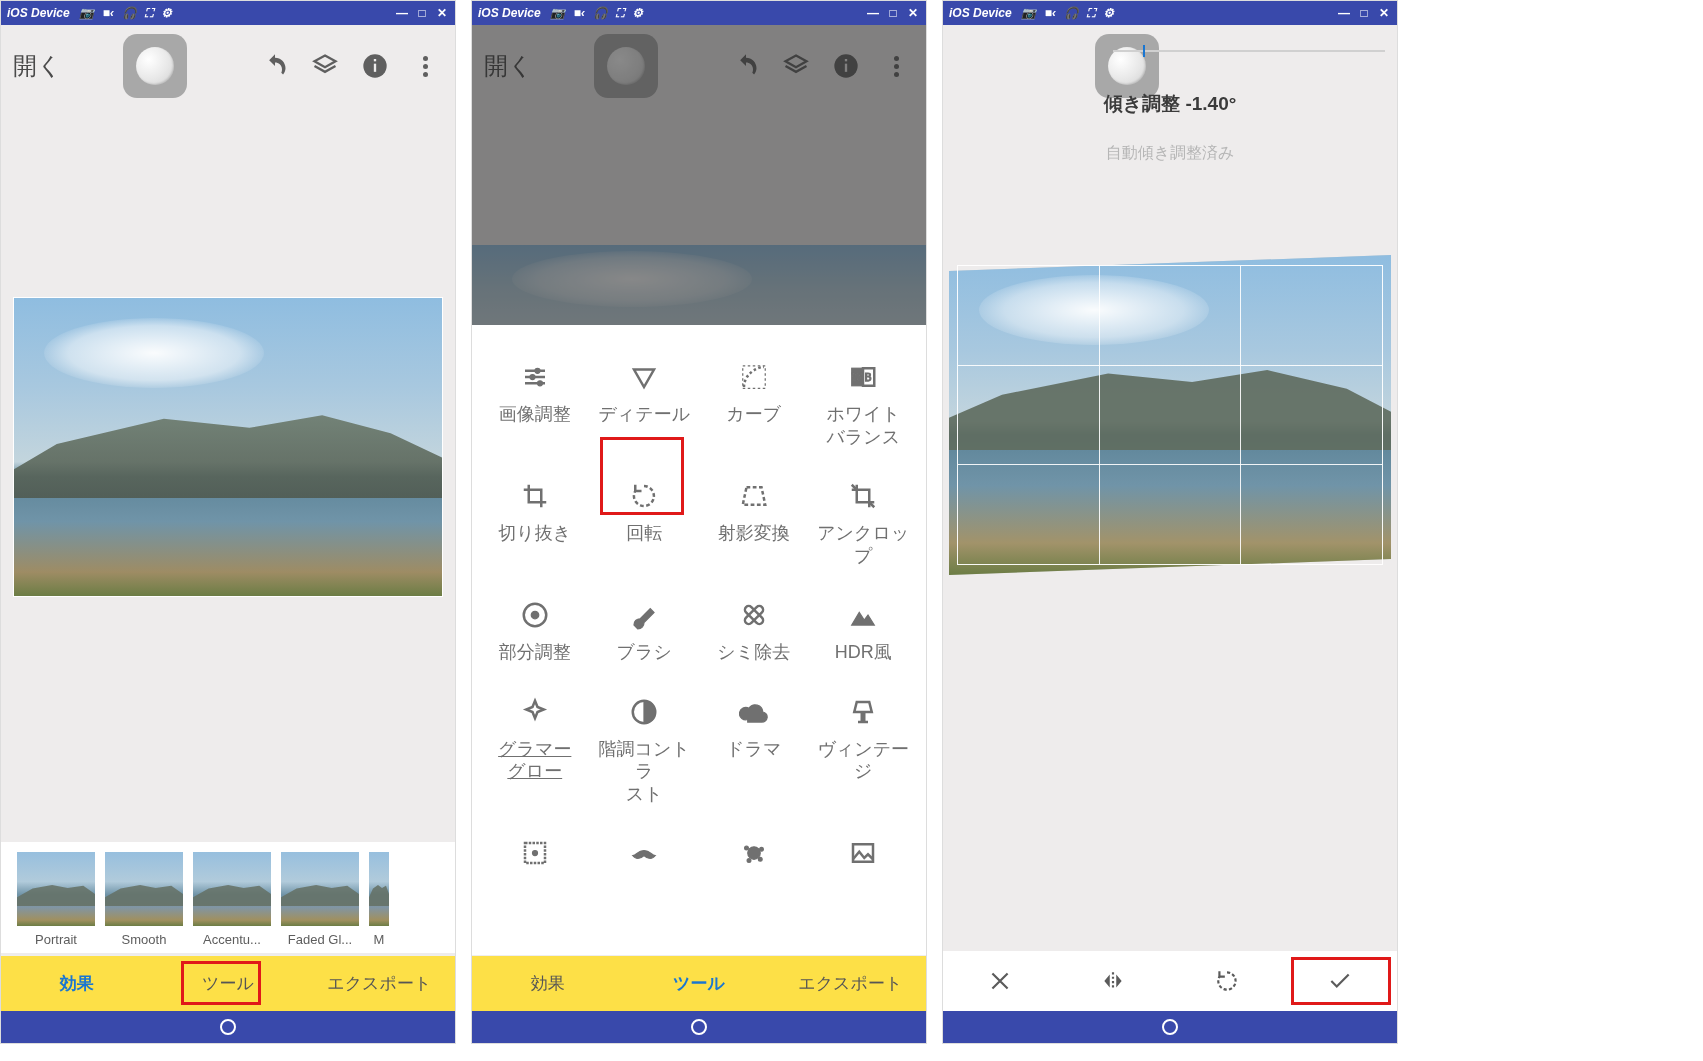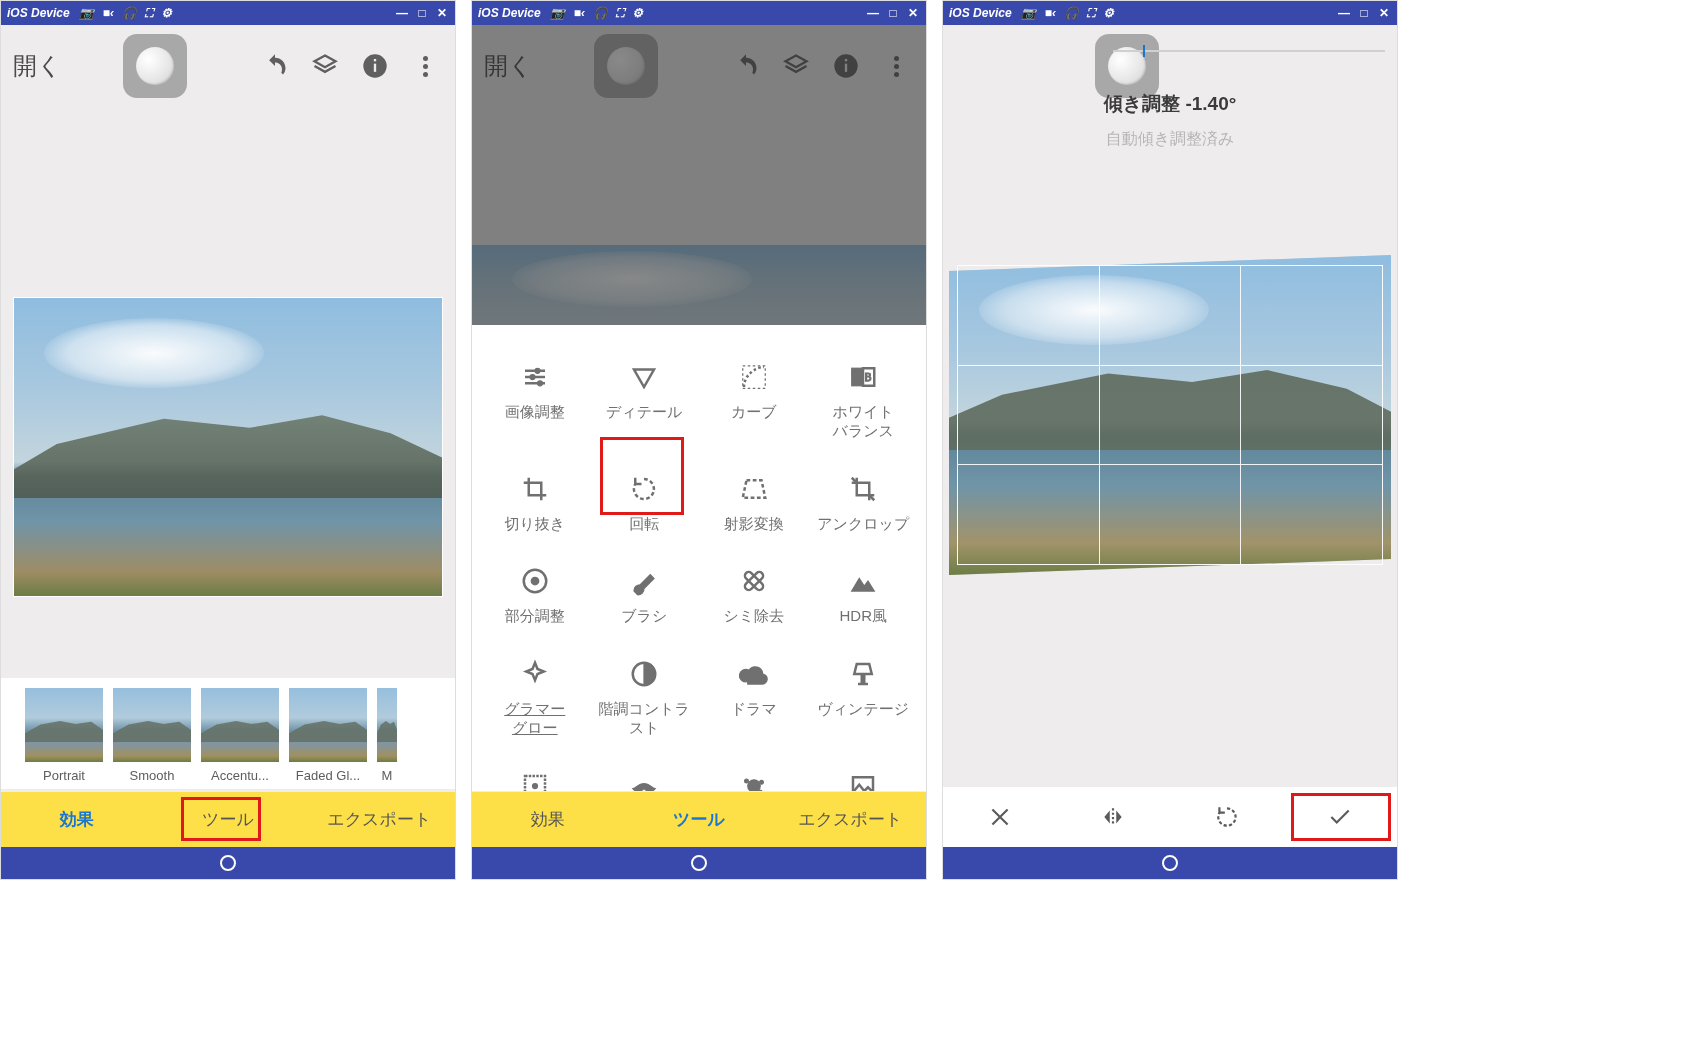--- a/index.html
+++ b/index.html
@@ -7,21 +7,21 @@
     font-family: -apple-system, "Helvetica Neue", Arial, sans-serif;
     background: #ffffff;
     width: 1703px;
     height: 1061px;
     display: flex;
     gap: 15px;
     padding: 0;
   }
   .device {
     width: 456px;
-    height: 880px;
+    height: 1044px;
     background: #fff;
     position: relative;
     display: flex;
     flex-direction: column;
     border: 1px solid #ddd;
   }
   .titlebar {
     height: 24px;
     background: #3949ab;
     color: #fff;
@@ -102,21 +102,21 @@
     height: 90px;
     background: linear-gradient(to bottom, rgba(110,125,110,0.9) 0%, rgba(80,90,80,0.9) 100%);
     clip-path: polygon(0% 100%, 0% 68%, 10% 40%, 35% 12%, 55% 22%, 72% 8%, 88% 28%, 100% 55%, 100% 100%);
   }
 
   .thumbs {
     position:absolute;
     left:0; right:0;
     bottom: 58px;
     background:#fff;
-    padding: 10px 8px 6px 24px;
+    padding: 10px 8px 6px 16px;
     display:flex;
     gap: 10px;
     overflow:hidden;
   }
   .thumb { width: 78px; flex: 0 0 78px; text-align:center; }
   .thumb .timg {
     width: 78px; height: 74px;
     background: linear-gradient(to bottom, #97bfde 0%, #b1cbdb 40%, #6f93a7 58%, #8195a3 75%, #a0905f 92%, #6c7d45 100%);
     position:relative;
   }
@@ -171,28 +171,28 @@
     overflow:hidden;
   }
   .tool-row { display:flex; }
   .tool-cell {
     width: 25%; text-align:center;
     padding: 14px 4px 16px 4px;
     color:#757575;
   }
   .tool-cell .ticon { height: 36px; display:flex; align-items:center; justify-content:center; }
   .tool-cell .ticon svg { width:30px; height:30px; fill:#707070; stroke:#707070; }
-  .tool-cell .tlabel { font-size: 15px; color:#707070; margin-top:8px; line-height:1.25; }
+  .tool-cell .tlabel { font-size: 18px; color:#707070; margin-top:8px; line-height:1.25; }
   .tool-cell.highlight { position:relative; }
 
   
   .s3-body .hdr1 { height:82px; }
   .s3-titles { text-align:center; margin-top:-16px; }
   .s3-titles .t1 { font-size:19px; color:#3b3b3b; font-weight:600; }
-  .s3-titles .t2 { font-size:16px; color:#b6b6b6; margin-top:12px; }
+  .s3-titles .t2 { font-size:16px; color:#b6b6b6; margin-top:26px; }
   .slider-track {
     position:absolute;
     top: 25px; left: 170px; right: 12px;
     height: 2px; background:#d0d0d0;
   }
   .slider-track .marker {
     position:absolute; top:-5px; width:2px; height:12px; background:#1976d2;
   }
   .crop-stage {
     position:absolute;

